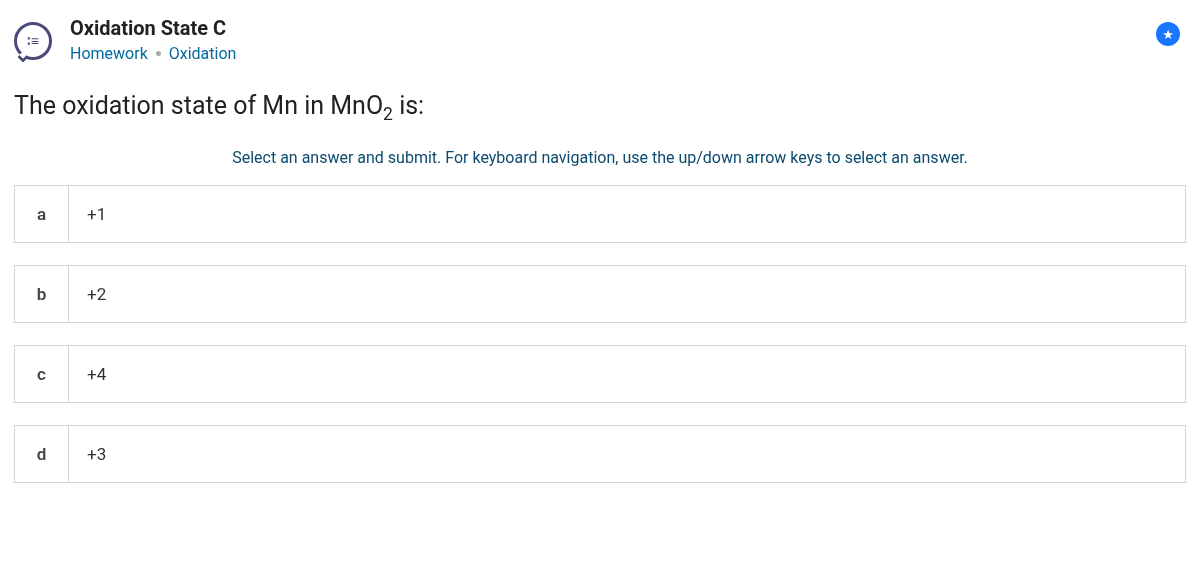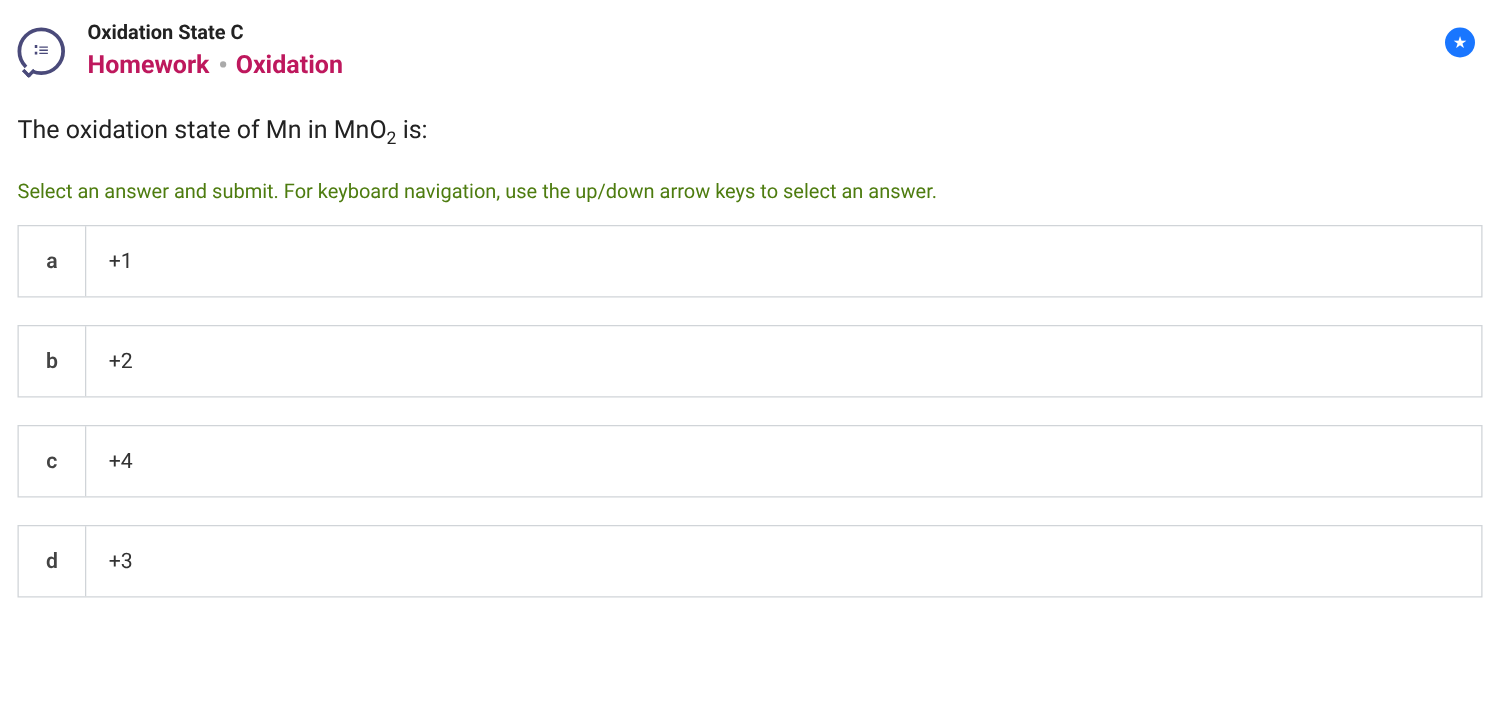--- a/index.html
+++ b/index.html
@@ -46,32 +46,31 @@
     width: 8px;
     height: 8px;
     border-left: 3px solid #4a4a7a;
     border-bottom: 3px solid #4a4a7a;
     background: #fff;
     transform: rotate(-45deg);
     border-bottom-left-radius: 2px;
   }
   .title-block { flex: 1; }
   .title {
-    font-size: 16px;
+    font-size: 20px;
     font-weight: 700;
     color: #222;
     margin-bottom: 4px;
   }
   .subtitle {
-    font-size: 20px;
-    color: #be185d;
+    font-size: 16px;
+    color: #0369a1;
     display: flex;
     align-items: center;
     gap: 8px;
-    font-weight: bold;
   }
   .dot {
     width: 5px;
     height: 5px;
     background: #aaa;
     border-radius: 50%;
     display: inline-block;
   }
   .star-btn {
     width: 24px;
@@ -81,36 +80,37 @@
     display: flex;
     align-items: center;
     justify-content: center;
     color: #fff;
     font-size: 13px;
     cursor: pointer;
     margin-top: 6px;
     margin-right: 6px;
   }
   .question {
-    font-size: 20px;
+    font-size: 25px;
     color: #222;
     padding: 20px 14px 6px 14px;
     font-weight: 400;
   }
   .question .formula {
     font-family: inherit;
   }
   .question sub {
     font-size: 0.7em;
     vertical-align: sub;
   }
   .instruction {
     font-size: 16px;
-    color: #4d7c0f;
+    color: #0c4a6e;
     padding: 18px 14px 18px 14px;
+    text-align: center;
   }
   .options {
     padding: 0 14px;
   }
   .option {
     display: flex;
     border: 1px solid #d0d4d8;
     margin-bottom: 22px;
     background: #fff;
     cursor: pointer;

